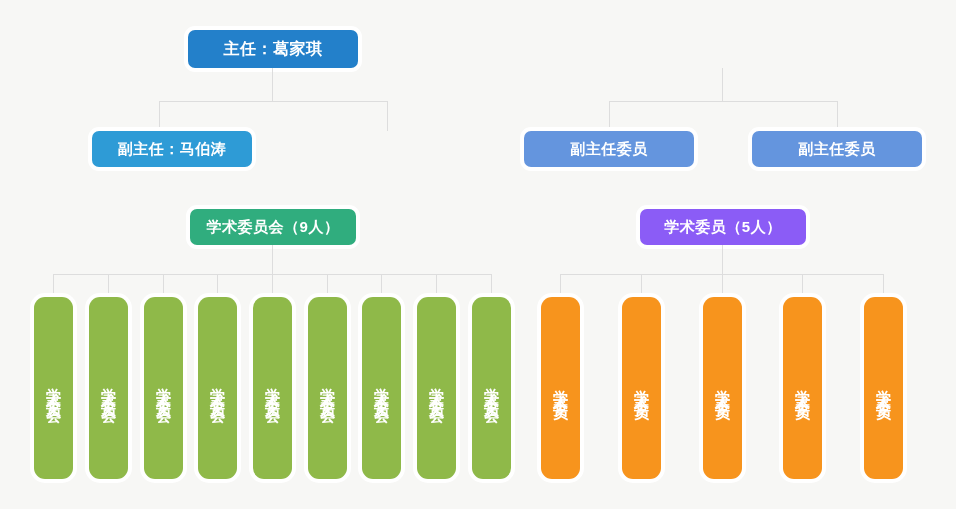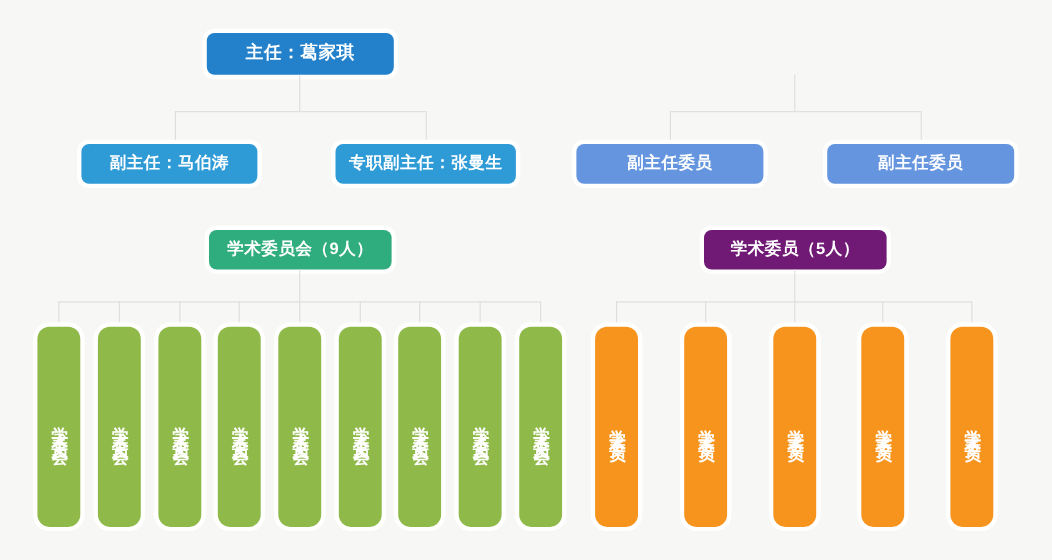--- a/index.html
+++ b/index.html
@@ -61,21 +61,21 @@
 
   .node.group-green {
     height: 36px;
     font-size: 15px;
     background: #30ad7e;
   }
 
   .node.group-red {
     height: 36px;
     font-size: 15px;
-    background: #701a75;
+    background: #8b5cf6;
   }
 
   
   .leaf {
     position: absolute;
     box-sizing: border-box;
     display: flex;
     align-items: center;
     justify-content: center;
     border-radius: 11px;
@@ -109,25 +109,22 @@
 
   <div class="node root" style="left:188px; top:30px; width:170px;">
     <span>主任：葛家琪</span>
   </div>
 
   <div class="ln v" style="left:272px; top:68px; height:33px;"></div>
   <div class="ln h" style="left:159px; top:101px; width:228px;"></div>
   <div class="ln v" style="left:159px; top:101px; height:30px;"></div>
   <div class="ln v" style="left:387px; top:101px; height:30px;"></div>
 
-  <div class="node sub" style="left:74px; top:131px; width:160px;justify-content:center;">
+  <div class="node sub" style="left:92px; top:131px; width:160px;justify-content:center;">
     <span>副主任：马伯涛</span>
-  </div>
-  <div class="node sub" style="left:305px; top:131px; width:164px;">
-    <span>专职副主任：张曼生</span>
   </div>
 
   <div class="node group-green" style="left:190px; top:209px; width:166px;">
     <span>学术委员会（9人）</span>
   </div>
 
   <div class="ln v" style="left:272px; top:245px; height:29px;"></div>
   <div class="ln h" style="left:53px; top:274px; width:438px;"></div>
 
   <div class="ln v" style="left:53px;  top:274px; height:23px;"></div>

